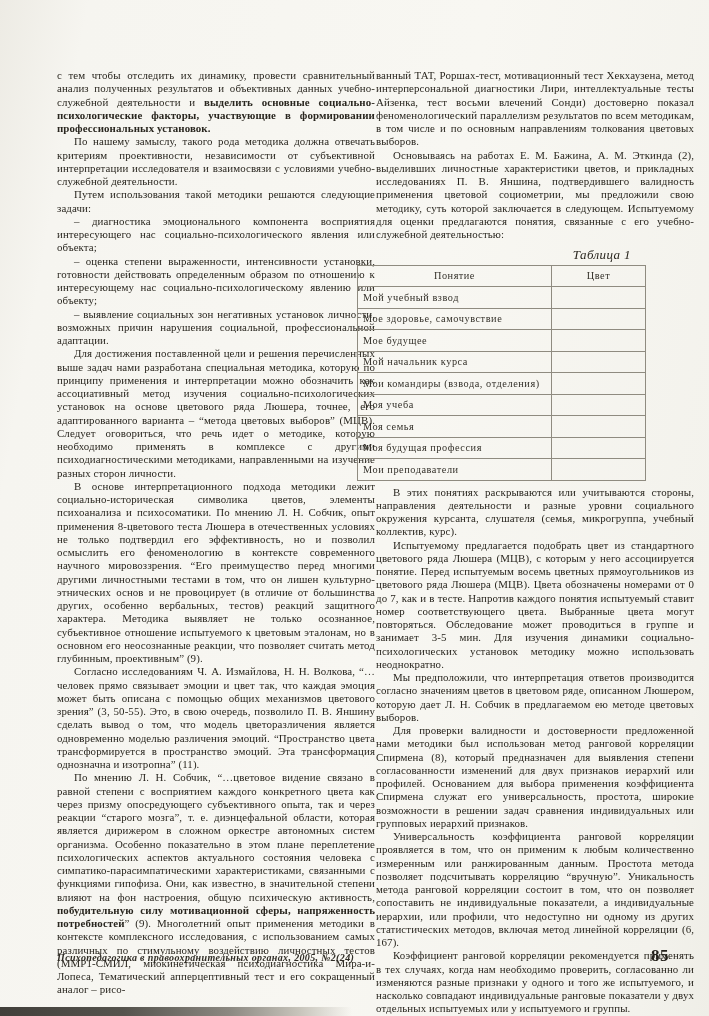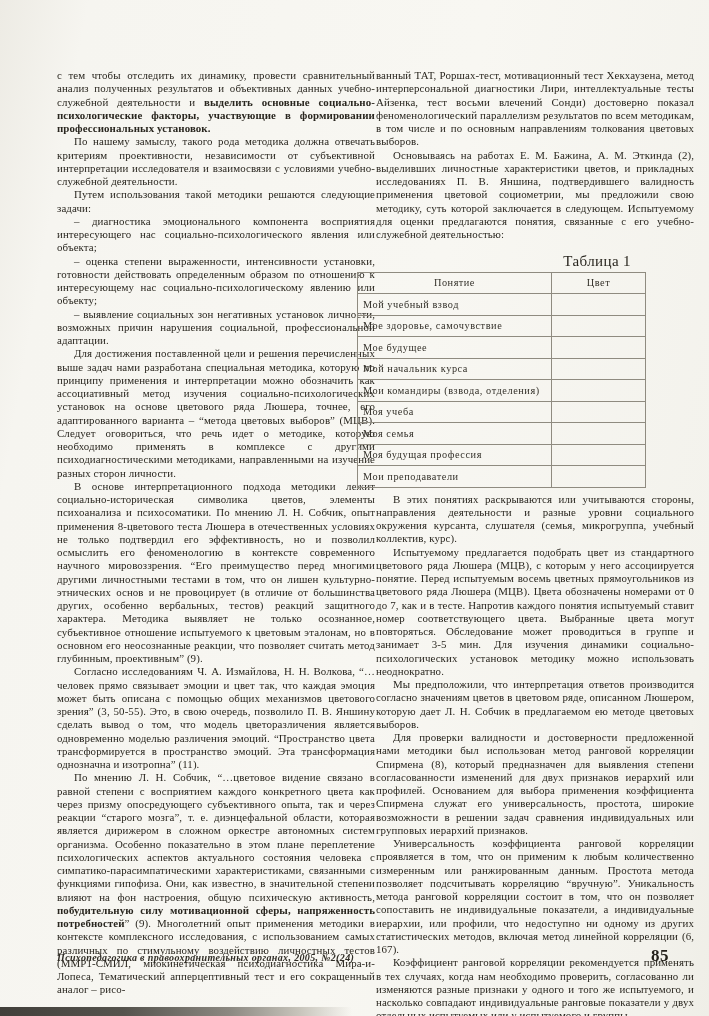--- a/index.html
+++ b/index.html
@@ -16,22 +16,22 @@
     font-size:10.9px;line-height:13.25px;
     text-align:justify;letter-spacing:0.1px;
   }
   .col-left{left:57px;}
   .col-right{left:376px;}
   .para{margin:0;}
   .para.indent{text-indent:17px;}
   .b{font-weight:bold;}
   .table-wrap{margin:2px 0 5px -19px;width:288px;}
   .table-caption{
-    text-align:right;font-size:15px;
-    margin:14px 14px 3px 0;letter-spacing:0.4px;text-indent:0;
+    text-align:right;font-style:italic;font-size:13px;
+    margin:7px 14px 3px 0;letter-spacing:0.4px;text-indent:0;
   }
   table.concept-table{
     border-collapse:collapse;width:288px;table-layout:fixed;
     background:transparent;
   }
   table.concept-table th,
   table.concept-table td{
     border:1px solid #8f8b80;
     font-weight:normal;
     font-size:10.3px;

